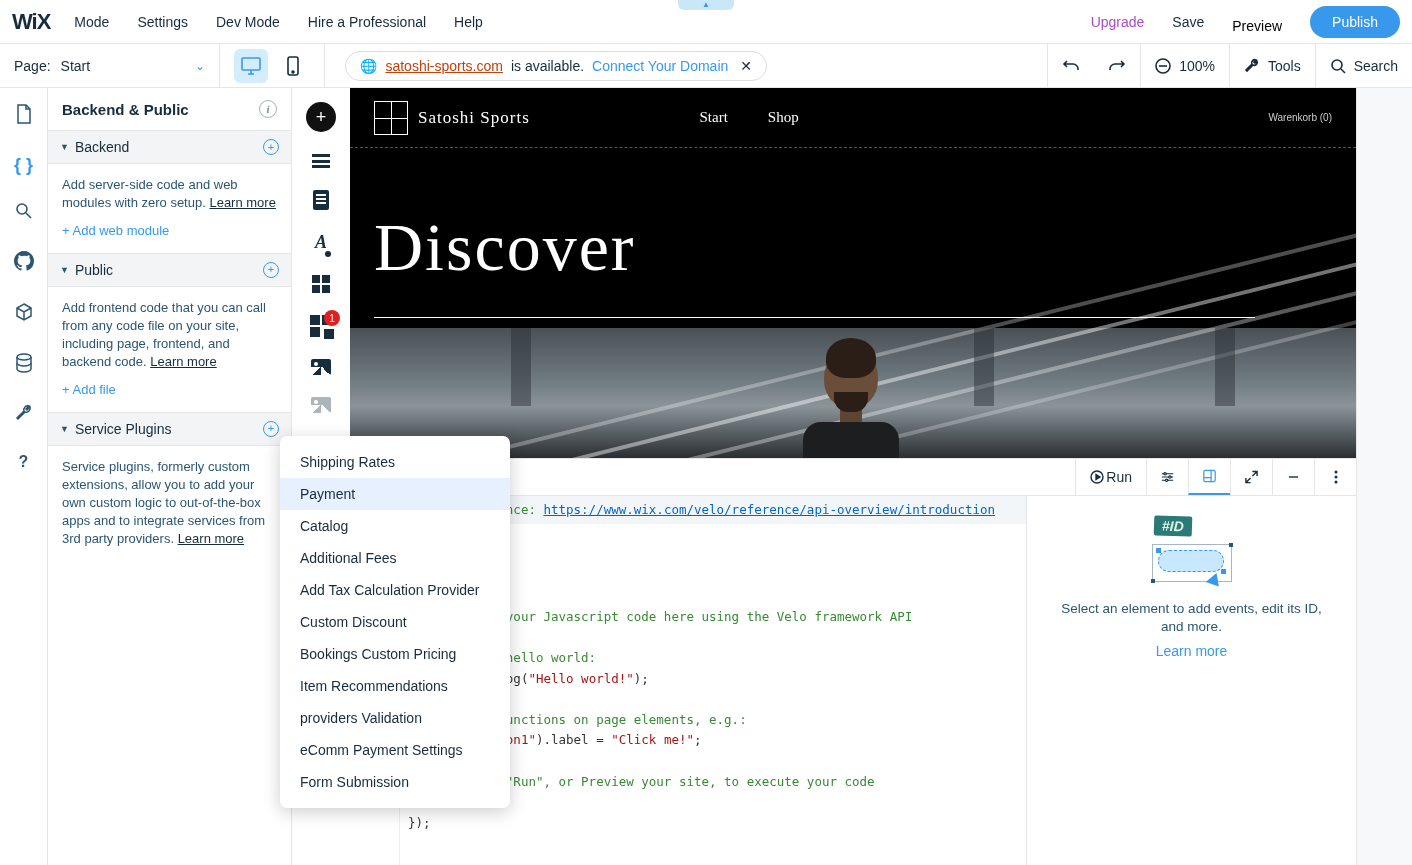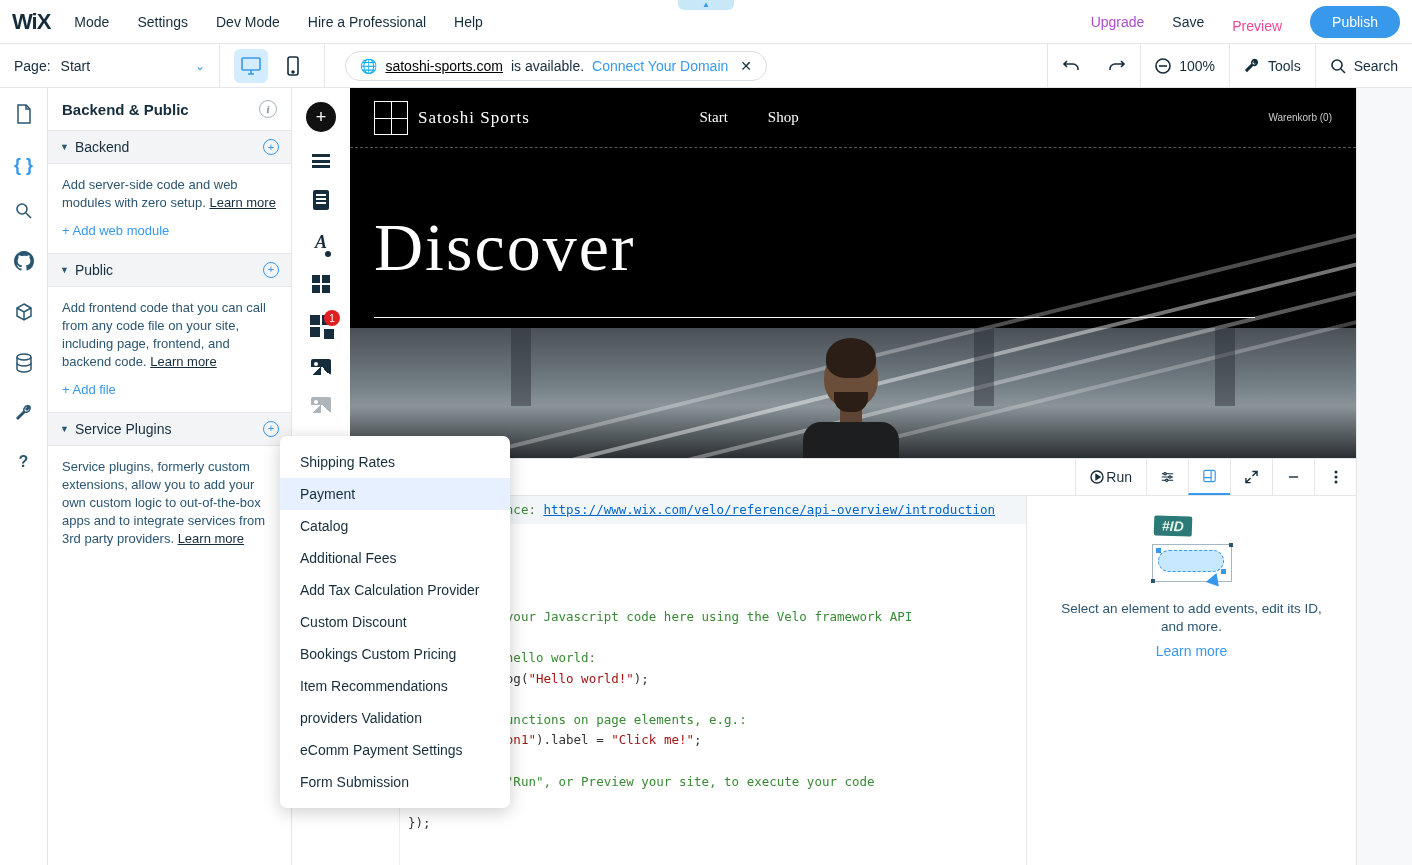--- a/index.html
+++ b/index.html
@@ -4,36 +4,36 @@
 <style>
   * { box-sizing: border-box; margin: 0; padding: 0; }
   html, body { width: 1412px; height: 865px; font-family: Arial, Helvetica, sans-serif; font-size: 14px; color: #162d3d; overflow: hidden; background: #fff; }
   
   .topbar { display: flex; align-items: center; height: 44px; border-bottom: 1px solid #e4e6e8; padding: 0 12px; }
   .wix-logo { font-weight: 900; font-size: 22px; letter-spacing: -1px; margin-right: 24px; font-family: Arial Black, Arial; }
   .topmenu { display: flex; gap: 28px; }
   .topmenu span { cursor: pointer; }
   .top-right { margin-left: auto; display: flex; align-items: center; gap: 28px; }
   .upgrade { color: #aa4dc8; cursor: pointer; }
-  .preview { color: #ec4899; cursor: pointer; margin-top: 8px; }
+  .preview { color: #000000; cursor: pointer; margin-top: 8px; }
   .save { cursor: pointer; }
   .publish-btn { background: #3899ec; color: #fff; border-radius: 18px; padding: 8px 22px; cursor: pointer; }
   .pull-tab { position: absolute; top: -2px; left: 50%; transform: translateX(-50%); width: 56px; height: 12px; background: #c8e8f8; border-radius: 0 0 6px 6px; display:flex; align-items:center; justify-content:center; font-size:8px; color:#3899ec;}
   
   .toolbar2 { display: flex; align-items: center; height: 44px; border-bottom: 1px solid #e4e6e8; }
   .page-sel { display: flex; align-items: center; padding: 0 14px; height: 100%; border-right: 1px solid #e4e6e8; width: 220px; }
   .page-sel .lbl { color: #162d3d; margin-right: 10px; }
   .page-sel .val { flex:1; color: #162d3d; }
   .chev { color:#3899ec; font-size:12px; }
   .device-group { display: flex; align-items: center; gap: 8px; padding: 0 14px; height: 100%; border-right: 1px solid #e4e6e8; }
   .device-btn { width: 34px; height: 34px; border-radius: 6px; display: flex; align-items: center; justify-content: center; cursor: pointer; color:#3899ec; }
   .device-btn.active { background: #d3edff; }
   .domain-chip { display: flex; align-items: center; margin-left: 20px; border: 1px solid #d9dde1; border-radius: 22px; padding: 6px 14px; gap: 8px; font-size: 14px; }
   .globe { color: #aa4dc8; font-size: 14px; }
-  .domain-name { color: #000000; text-decoration: underline; }
+  .domain-name { color: #c2410c; text-decoration: underline; }
   .domain-avail { color: #162d3d; }
   .connect-domain { color: #3899ec; cursor: pointer; }
   .close-x { color:#162d3d; cursor:pointer; margin-left:4px; font-size:14px;}
   .tool-right { margin-left: auto; display: flex; align-items: stretch; height: 100%; }
   .tool-seg { display: flex; align-items: center; gap: 8px; padding: 0 14px; border-left: 1px solid #e4e6e8; cursor:pointer; height:100%; }
   
   .main { display: flex; height: calc(100% - 88px); }
   .rail { width: 48px; border-right: 1px solid #e4e6e8; display: flex; flex-direction: column; align-items: center; gap: 26px; padding-top: 16px; color: #2b5672; }
   .rail .ico { cursor: pointer; font-size: 18px; }
   .rail .active { color: #3899ec; }

